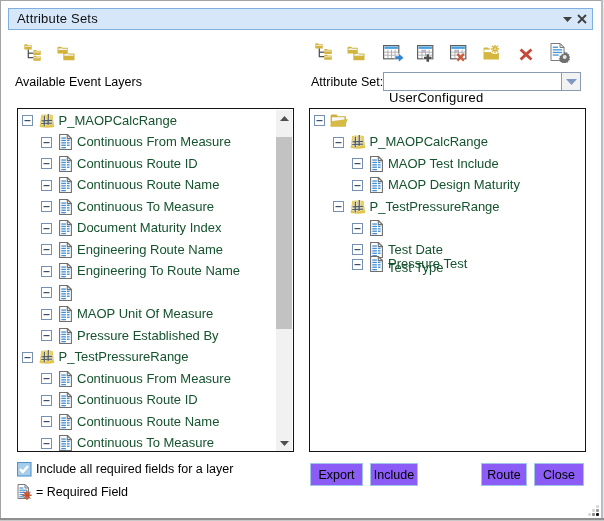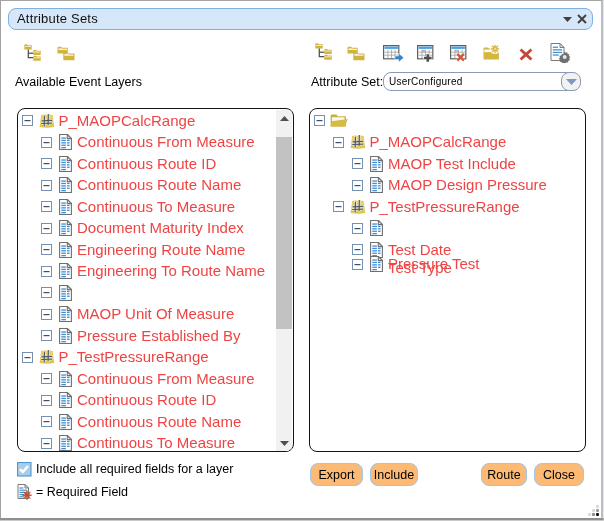--- a/index.html
+++ b/index.html
@@ -1,18 +1,18 @@
 <!DOCTYPE html>
 <html><head>
 <meta charset="utf-8">
 <style>
   html,body{margin:0;padding:0;}
   body{width:604px;height:521px;position:relative;background:#ffffff;overflow:hidden;
        font-family:"Liberation Sans",sans-serif;-webkit-font-smoothing:antialiased;}
-  .abs{position:absolute;border-radius:8px;}
+  .abs{position:absolute;}
   
   #frame-top{left:0;top:0;width:604px;height:1px;background:#a3a3a3;}
   #frame-left{left:0;top:0;width:1px;height:521px;background:#a3a3a3;}
   #frame-right1{left:601px;top:0;width:2px;height:518px;background:#b9bdc2;}
   #frame-right2{left:603px;top:0;width:1px;height:518px;background:#e8e9ea;}
   #frame-bottom1{left:0;top:518px;width:604px;height:2px;background:#8f8f8f;}
   #frame-bottom2{left:0;top:520px;width:604px;height:1px;background:#c9c9c9;}
   
   #titlebar{left:8px;top:8px;width:585px;height:22px;background:#d5e7f9;border:1px solid #7fb0e2;box-sizing:border-box;}
   #title-text{left:8px;top:0px;height:20px;line-height:20px;font-size:13px;letter-spacing:0.2px;color:#111;}
@@ -20,42 +20,42 @@
   #tb-caret{left:548px;width:20px;}
   #tb-close{left:562px;width:22px;}
   
   .tool{display:flex;align-items:center;justify-content:center;}
   
   .lbl{font-size:12.5px;color:#000;white-space:pre;}
   #lbl-available{left:15px;top:75px;height:15px;line-height:15px;}
   #lbl-attrset{left:311px;top:75px;height:15px;line-height:15px;}
   
   #combo{left:383px;top:72px;width:197px;height:19px;border:1px solid #8b9ab3;box-sizing:border-box;background:#fff;}
-  #combo-text{left:5px;top:0;height:17px;line-height:17px;font-size:10px;letter-spacing:0.25px;color:#000;white-space:pre;}
+  #combo-text{left:5px;top:16px;height:17px;line-height:17px;font-size:13px;letter-spacing:0.25px;color:#000;white-space:pre;}
   #combo-btn{left:177px;top:-1px;width:20px;height:19px;background:#f2f2f2;border:1px solid #8b9ab3;box-sizing:border-box;display:flex;align-items:center;justify-content:center;}
   
   .panel{border:1px solid #141414;box-sizing:border-box;background:#fff;overflow:hidden;}
   #left-panel{left:17px;top:108px;width:277px;height:344px;}
   #right-panel{left:309px;top:108px;width:277px;height:344px;}
   .trow{position:absolute;height:22px;}
   .trow .minus{position:absolute;top:50%;margin-top:-5.5px;}
   .trow .ticon{position:absolute;}
-  .trow .tlabel{position:absolute;font-size:15px;color:#ef4444;white-space:pre;height:22px;line-height:22px;}
+  .trow .tlabel{position:absolute;font-size:13px;color:#14532d;white-space:pre;height:22px;line-height:22px;}
   
   #lscroll{right:1px;top:1px;width:16px;height:342px;background:#f1f1f1;}
   #lscroll .sb-btn{position:absolute;left:0;width:16px;height:17px;background:#f1f1f1;display:flex;align-items:center;justify-content:center;}
   #sb-up{top:0;}
   #sb-down{bottom:0;}
   #sb-thumb{position:absolute;left:0;top:27px;width:16px;height:192px;background:#c2c2c2;}
   
   #chk{left:17px;top:462px;width:15px;height:15px;}
   #chk-label{left:36px;top:462px;height:15px;line-height:15px;}
   #req-icon{left:17px;top:484px;}
   #req-label{left:36px;top:485px;height:14px;line-height:14px;}
-  .btn{top:463px;height:23px;background:#fdba74;border:1px solid #a0c6e8;box-sizing:border-box;
+  .btn{top:463px;height:23px;background:#8b5cf6;border:1px solid #a0c6e8;box-sizing:border-box;
        font-size:12.5px;color:#000;display:flex;align-items:center;justify-content:center;
        font-family:"Liberation Sans",sans-serif;padding:0;}
   #btn-export{left:310px;width:53px;}
   #btn-import{left:370px;width:48px;}
   #btn-save{left:481px;width:46px;}
   #btn-close{left:534px;width:50px;}
   
   .dot{width:3px;height:3px;border-radius:1px;}
   svg{display:block;}
 </style>
@@ -729,21 +729,21 @@
       <rect x="2.3" y="5.8" width="4.6" height="1.3"></rect>
       <rect x="8" y="5.8" width="2.6" height="1.3"></rect>
       <rect x="2.3" y="8.2" width="4.6" height="1.3"></rect>
       <rect x="8" y="8.2" width="2.6" height="1.3"></rect>
       <rect x="2.3" y="10.6" width="4.6" height="1.3"></rect>
       <rect x="8" y="10.6" width="2.6" height="1.3"></rect>
       <rect x="2.3" y="13" width="4.6" height="1.3"></rect>
     </g>
   </svg>
         </span>
-        <span class="tlabel" style="left: 78px;">MAOP Design Pressure</span>
+        <span class="tlabel" style="left: 78px;">MAOP Design Maturity</span>
       </div>
       <div class="trow" style="top: 86.5px; left: 0px; width: 100%;">
         <span class="minus" style="left: 23px;">
           <svg width="11" height="11" viewBox="0 0 11 11">
     <rect x="0.5" y="0.5" width="10" height="10" fill="#ffffff" stroke="#7590b3"></rect>
     <rect x="2.5" y="5" width="6" height="1.2" fill="#3d4f66"></rect>
   </svg>
         </span>
         <span class="ticon" style="left: 40px; top: 50%; margin-top: -7px;">
           <svg width="16" height="14" viewBox="0 0 16 14">

